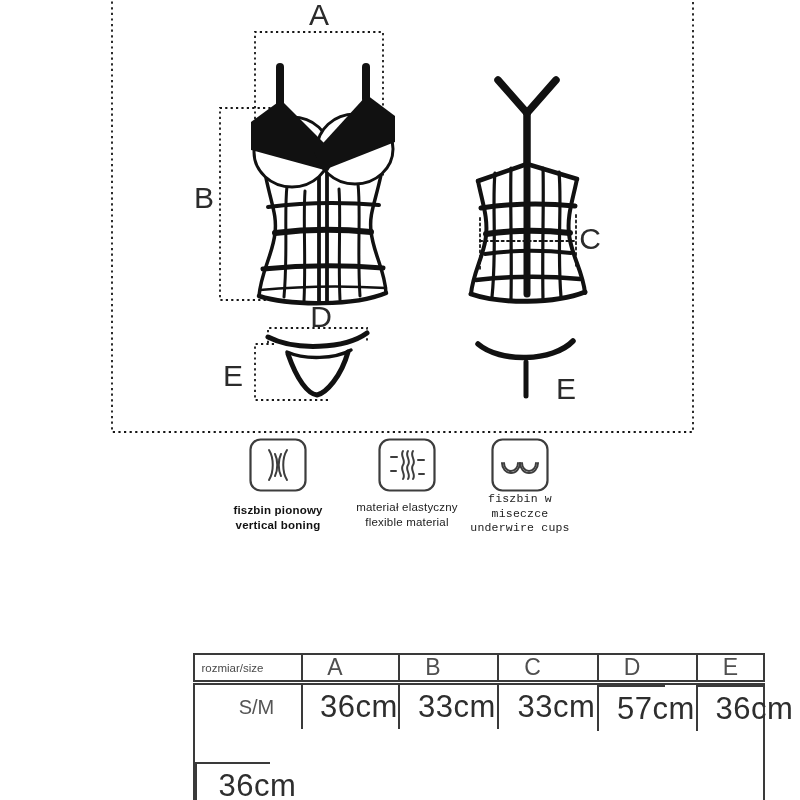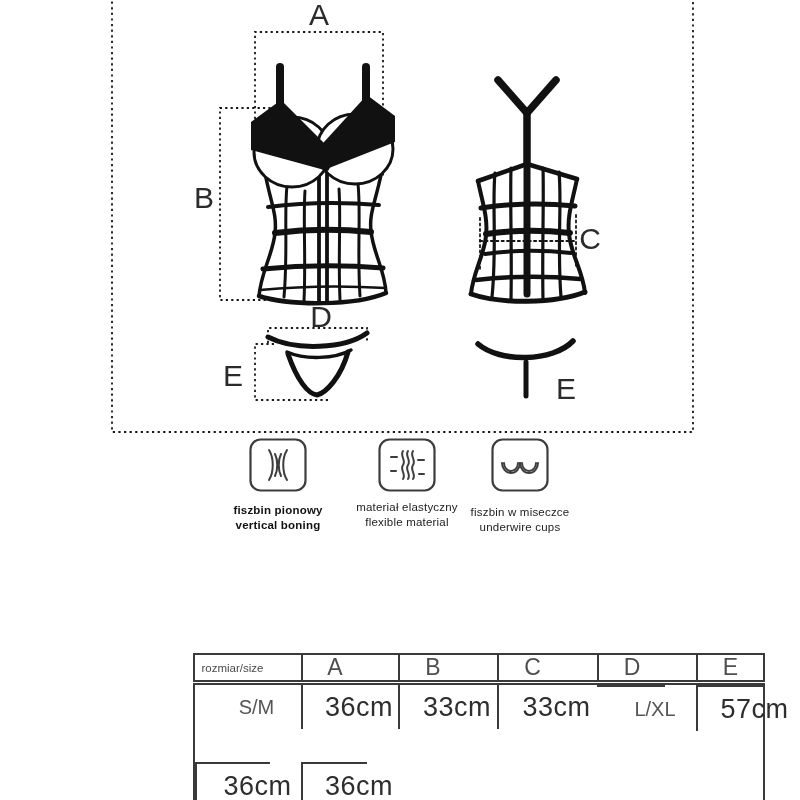--- a/index.html
+++ b/index.html
@@ -10,35 +10,35 @@
   .diagram-svg{position:absolute;left:0;top:0;}
   
   .feature{position:absolute;top:438px;width:120px;text-align:center;}
   .feature .ic{display:block;margin:0 auto;}
   .feature .cap{margin-top:11px;font-size:11.5px;line-height:1.28;color:#222;letter-spacing:.2px;}
   .feature.bold .cap{font-weight:bold;color:#111;}
   .f1{left:218px;}
   .f2{left:347px;}
   .f2 .cap{margin-top:8px;}
   .f3{left:460px;}
-  .f3 .cap{margin-top:13px;}
+  .f3 .cap{margin-top:0;font-family:Liberation Mono, monospace;}
   
   .tbl{position:absolute;left:193px;display:grid;grid-template-columns:75px 66px 68px 69px 68px 67px;
        border:2px solid #3a3a3a;background:#fff;color:#3f3f3f;gap:31px;}
   .tbl-head{top:653px;}
   .tbl-body{top:683px;}
   .tbl .cell{display:flex;align-items:center;justify-content:center;border-left:2px solid #3a3a3a;}
   .tbl .cell.c0{border-left:none;}
   .tbl-head .cell{height:25px;}
   .tbl-body .cell{height:44px;padding-left:48px;}
   .tbl-body .row2{border-top:2px solid #3a3a3a;}
   .hdr-label{font-size:11.5px;color:#4a4a4a;}
   .hdr-letter{font-size:23px;font-weight:300;color:#4f4f4f;}
   .row-label{font-size:20px;font-weight:300;color:#555;}
-  .val{font-size:27px;font-weight:300;color:#2e2e2e;letter-spacing:.5px;}
+  .val{font-size:31px;font-weight:300;color:#2e2e2e;letter-spacing:.5px;}
 </style>
 </head>
 <body>
 
 <div class="sheet">
 
   <svg class="diagram-svg" width="800" height="560" viewBox="0 0 800 560">
 
     <path d="M112,-4 V432 H693 V-4" fill="none" stroke="#161616" stroke-width="1.8" stroke-dasharray="2.2 3.4"></path>
 
@@ -212,19 +212,18 @@
     <div class="cell hdr-letter">D</div>
     <div class="cell hdr-letter">E</div>
   </div>
 
   <div class="tbl tbl-body">
     <div class="cell c0 row-label">S/M</div>
     <div class="cell val">36cm</div>
     <div class="cell val">33cm</div>
     <div class="cell val">33cm</div>
 
-    <div class="cell c0 row2 row-label">L/XL</div>
     <div class="cell row2 val">57cm</div>
     <div class="cell row2 val">36cm</div>
     <div class="cell row2 val">36cm</div>
   </div>
 
 </div>
 
 </body></html>

